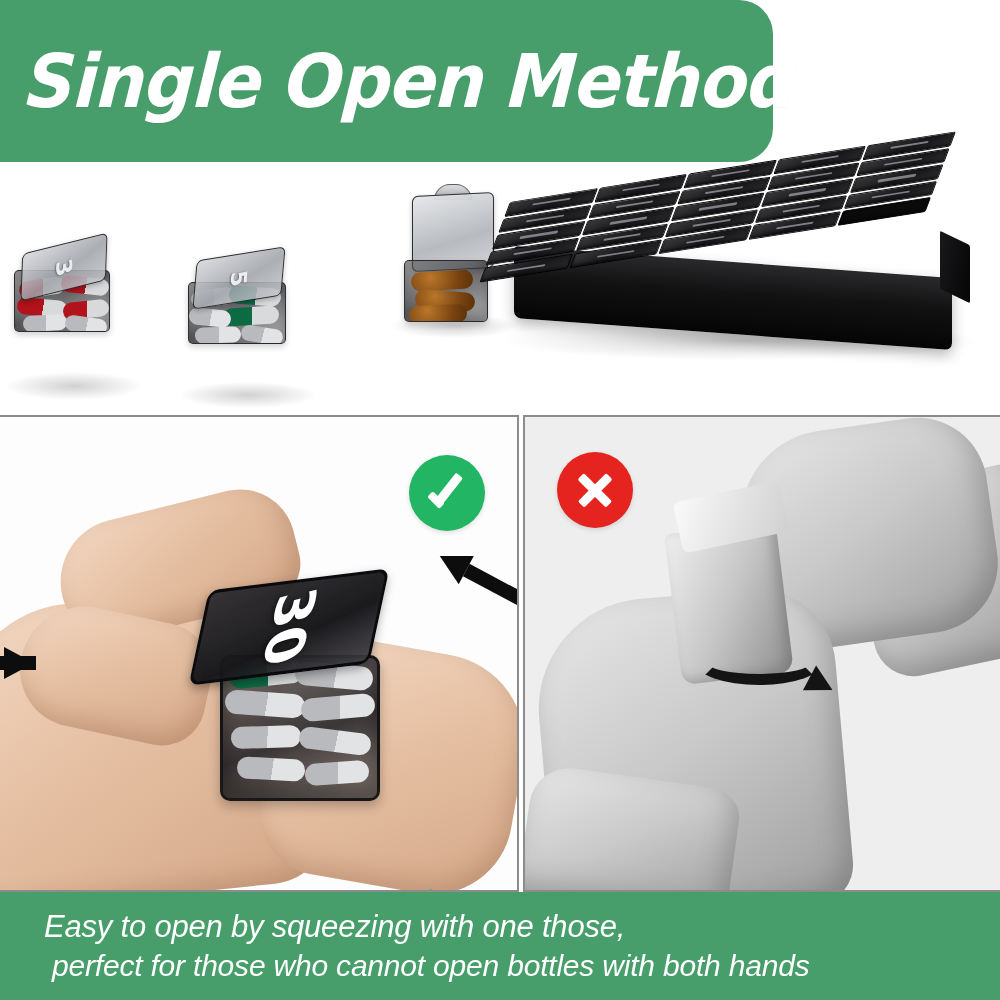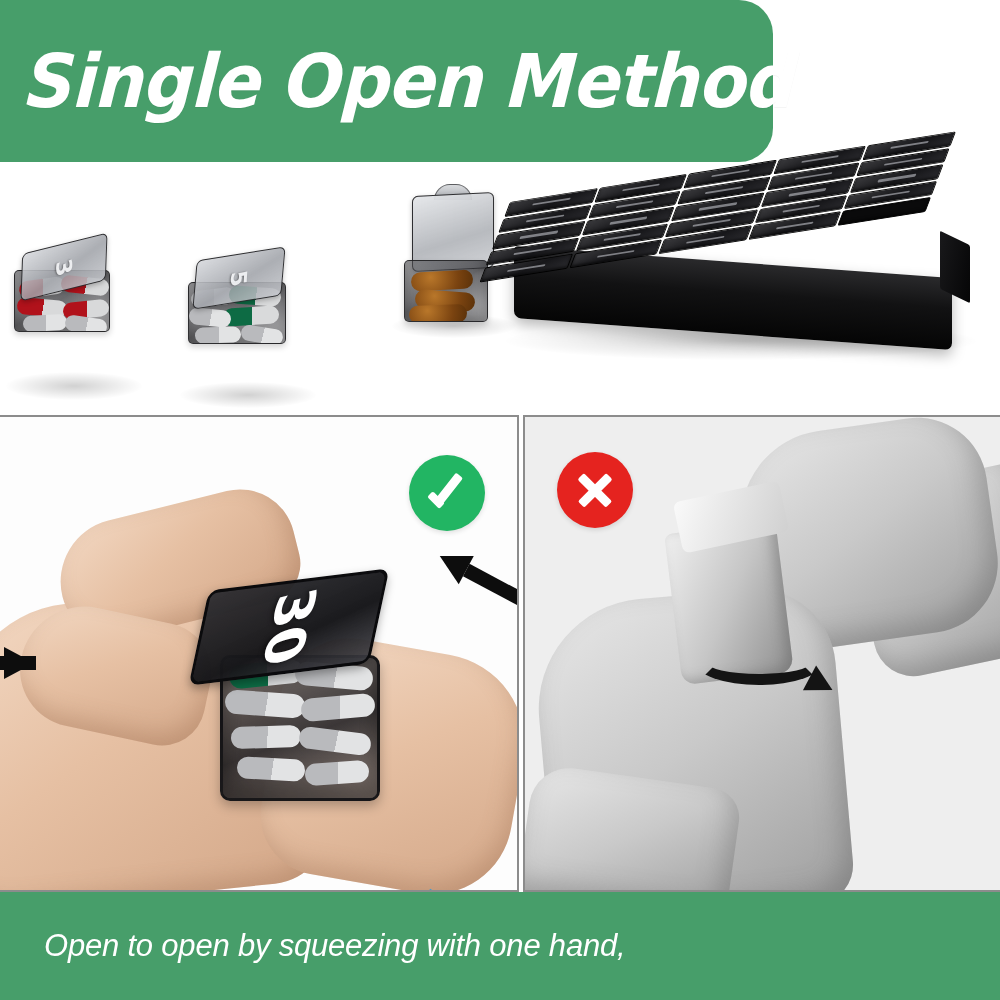--- a/index.html
+++ b/index.html
@@ -462,16 +462,17 @@
       <div class="gray-hand" id="gh-lower-arm"></div>
       <div class="twist-arrow"></div>
 
       <div class="badge badge-x">
         <span class="glyph-x"></span>
       </div>
     </div>
   </div>
 
   <div class="caption-band">
-    <div class="caption-line">Open to open by squeezing with one hand,</div>
+    <div class="caption-line">Easy to open by squeezing with one those,</div>
+    <div class="caption-line second">perfect for those who cannot open bottles with both hands</div>
   </div>
 
 </div>
 
 </body></html>

